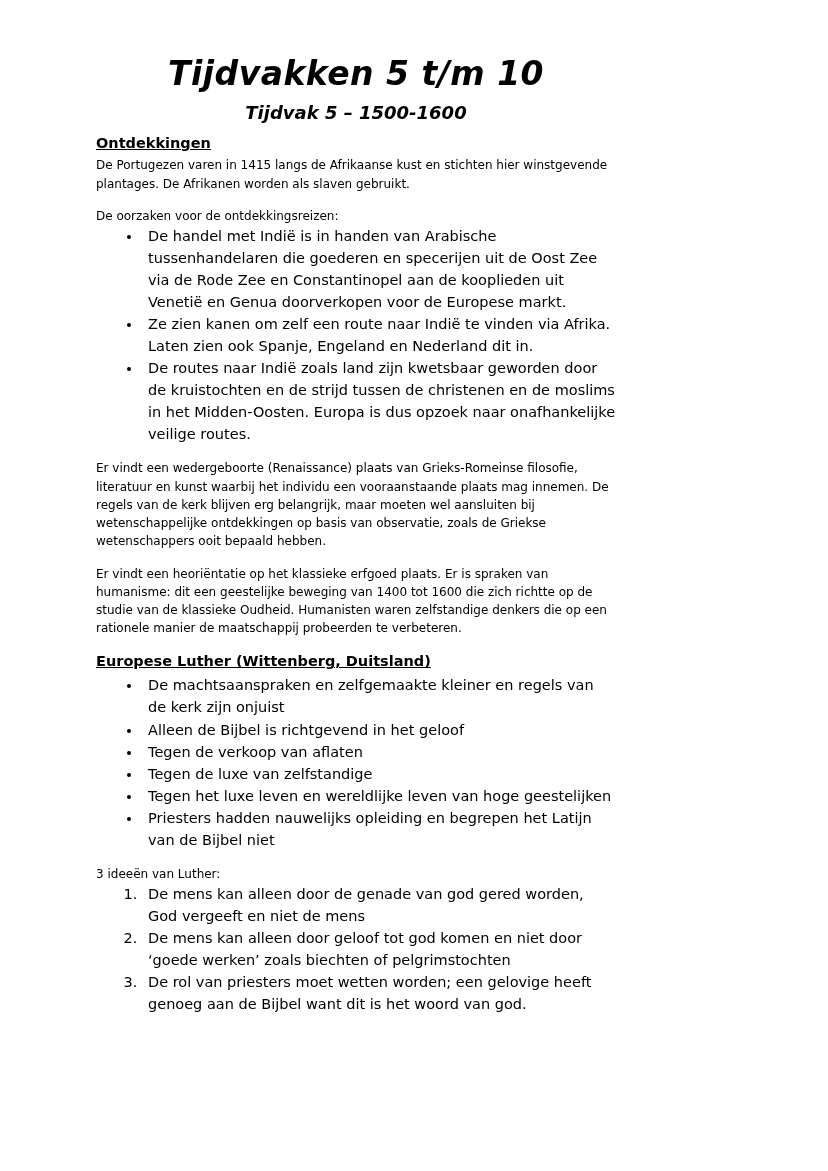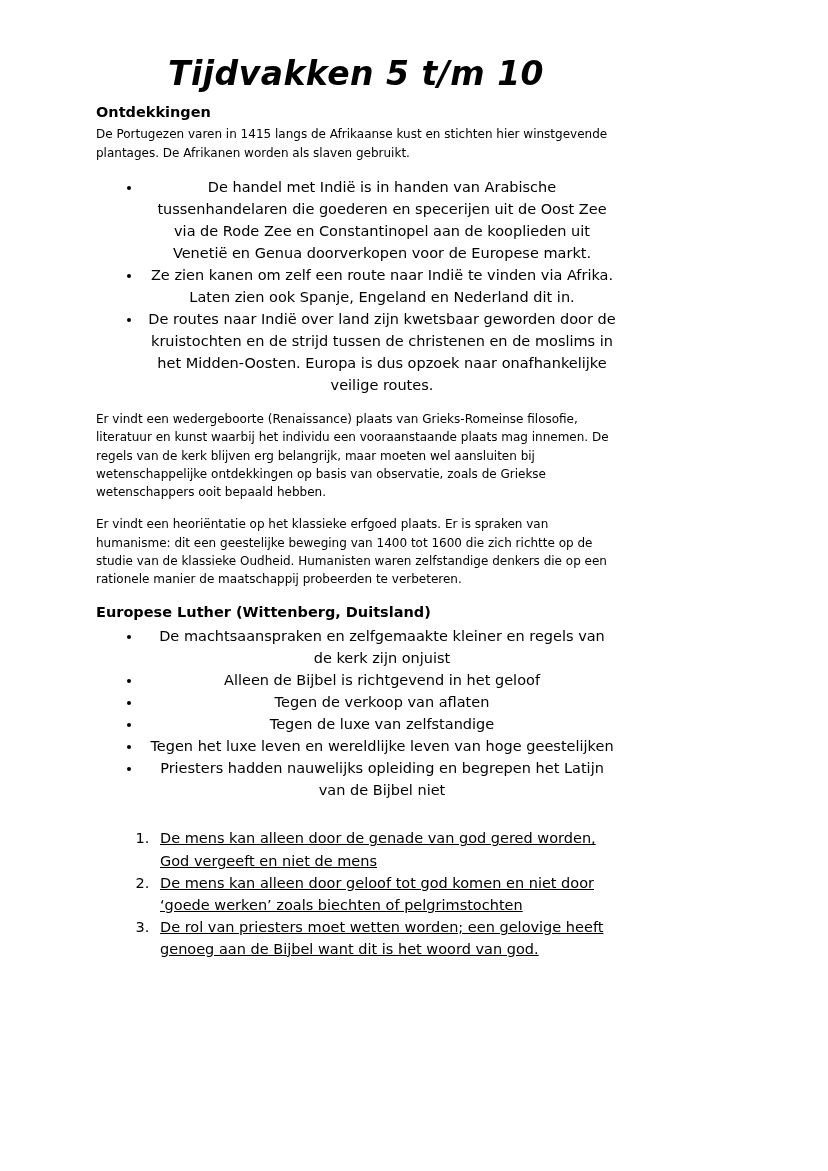--- a/index.html
+++ b/index.html
@@ -35,20 +35,21 @@
     font-size: 18px;
     font-weight: bold;
     font-style: italic;
     margin: 0 0 10px 0;
   }
   h2.section-heading {
     font-size: 14.5px;
     font-weight: bold;
     margin: 0 0 2px 0;
     line-height: 1.45;
+    text-decoration: underline;
   }
   p.para {
     font-size: 12px;
     margin: 0;
     line-height: 1.52;
     text-align: left;
   }
   .block {
     margin-bottom: 17px;
   }
@@ -58,50 +59,50 @@
   ul.bullets {
     margin: 0;
     padding-left: 46px;
     list-style-type: disc;
   }
   ul.bullets > li {
     font-size: 14.5px;
     line-height: 1.52;
     margin: 0;
     padding-left: 6px;
-    text-align: center;
   }
   ol.numbers {
-    margin: 12px;
+    margin: 0;
     padding-left: 46px;
-    text-decoration: underline;
   }
   ol.numbers > li {
     font-size: 14.5px;
     line-height: 1.52;
     margin: 0;
     padding-left: 6px;
   }
   .spacer-sm { height: 14px; }
 </style>
 </head>
 <body>
 
 <div class="page">
 
   <div class="doc-title">Tijdvakken 5 t/m 10</div>
+  <div class="doc-subtitle">Tijdvak 5 – 1500-1600</div>
 
   <div class="block tight">
     <h2 class="section-heading">Ontdekkingen</h2>
     <p class="para">De Portugezen varen in 1415 langs de Afrikaanse kust en stichten hier winstgevende plantages. De Afrikanen worden als slaven gebruikt.</p>
     <div class="spacer-sm"></div>
+    <p class="para">De oorzaken voor de ontdekkingsreizen:</p>
     <ul class="bullets">
       <li>De handel met Indië is in handen van Arabische tussenhandelaren die goederen en specerijen uit de Oost Zee via de Rode Zee en Constantinopel aan de kooplieden uit Venetië en Genua doorverkopen voor de Europese markt.</li>
       <li>Ze zien kanen om zelf een route naar Indië te vinden via Afrika. Laten zien ook Spanje, Engeland en Nederland dit in.</li>
-      <li>De routes naar Indië over land zijn kwetsbaar geworden door de kruistochten en de strijd tussen de christenen en de moslims in het Midden-Oosten. Europa is dus opzoek naar onafhankelijke veilige routes.</li>
+      <li>De routes naar Indië zoals land zijn kwetsbaar geworden door de kruistochten en de strijd tussen de christenen en de moslims in het Midden-Oosten. Europa is dus opzoek naar onafhankelijke veilige routes.</li>
     </ul>
   </div>
 
   <div class="spacer-sm"></div>
 
   <div class="block tight">
     <p class="para">Er vindt een wedergeboorte (Renaissance) plaats van Grieks-Romeinse filosofie, literatuur en kunst waarbij het individu een vooraanstaande plaats mag innemen. De regels van de kerk blijven erg belangrijk, maar moeten wel aansluiten bij wetenschappelijke ontdekkingen op basis van observatie, zoals de Griekse wetenschappers ooit bepaald hebben.</p>
   </div>
 
   <div class="spacer-sm"></div>
@@ -120,20 +121,21 @@
       <li>Tegen de verkoop van aflaten</li>
       <li>Tegen de luxe van zelfstandige</li>
       <li>Tegen het luxe leven en wereldlijke leven van hoge geestelijken</li>
       <li>Priesters hadden nauwelijks opleiding en begrepen het Latijn van de Bijbel niet</li>
     </ul>
   </div>
 
   <div class="spacer-sm"></div>
 
   <div class="block tight">
+    <p class="para">3 ideeën van Luther:</p>
     <ol class="numbers">
       <li>De mens kan alleen door de genade van god gered worden, God vergeeft en niet de mens</li>
       <li>De mens kan alleen door geloof tot god komen en niet door ‘goede werken’ zoals biechten of pelgrimstochten</li>
       <li>De rol van priesters moet wetten worden; een gelovige heeft genoeg aan de Bijbel want dit is het woord van god.</li>
     </ol>
   </div>
 
 </div>
 
 </body></html>

